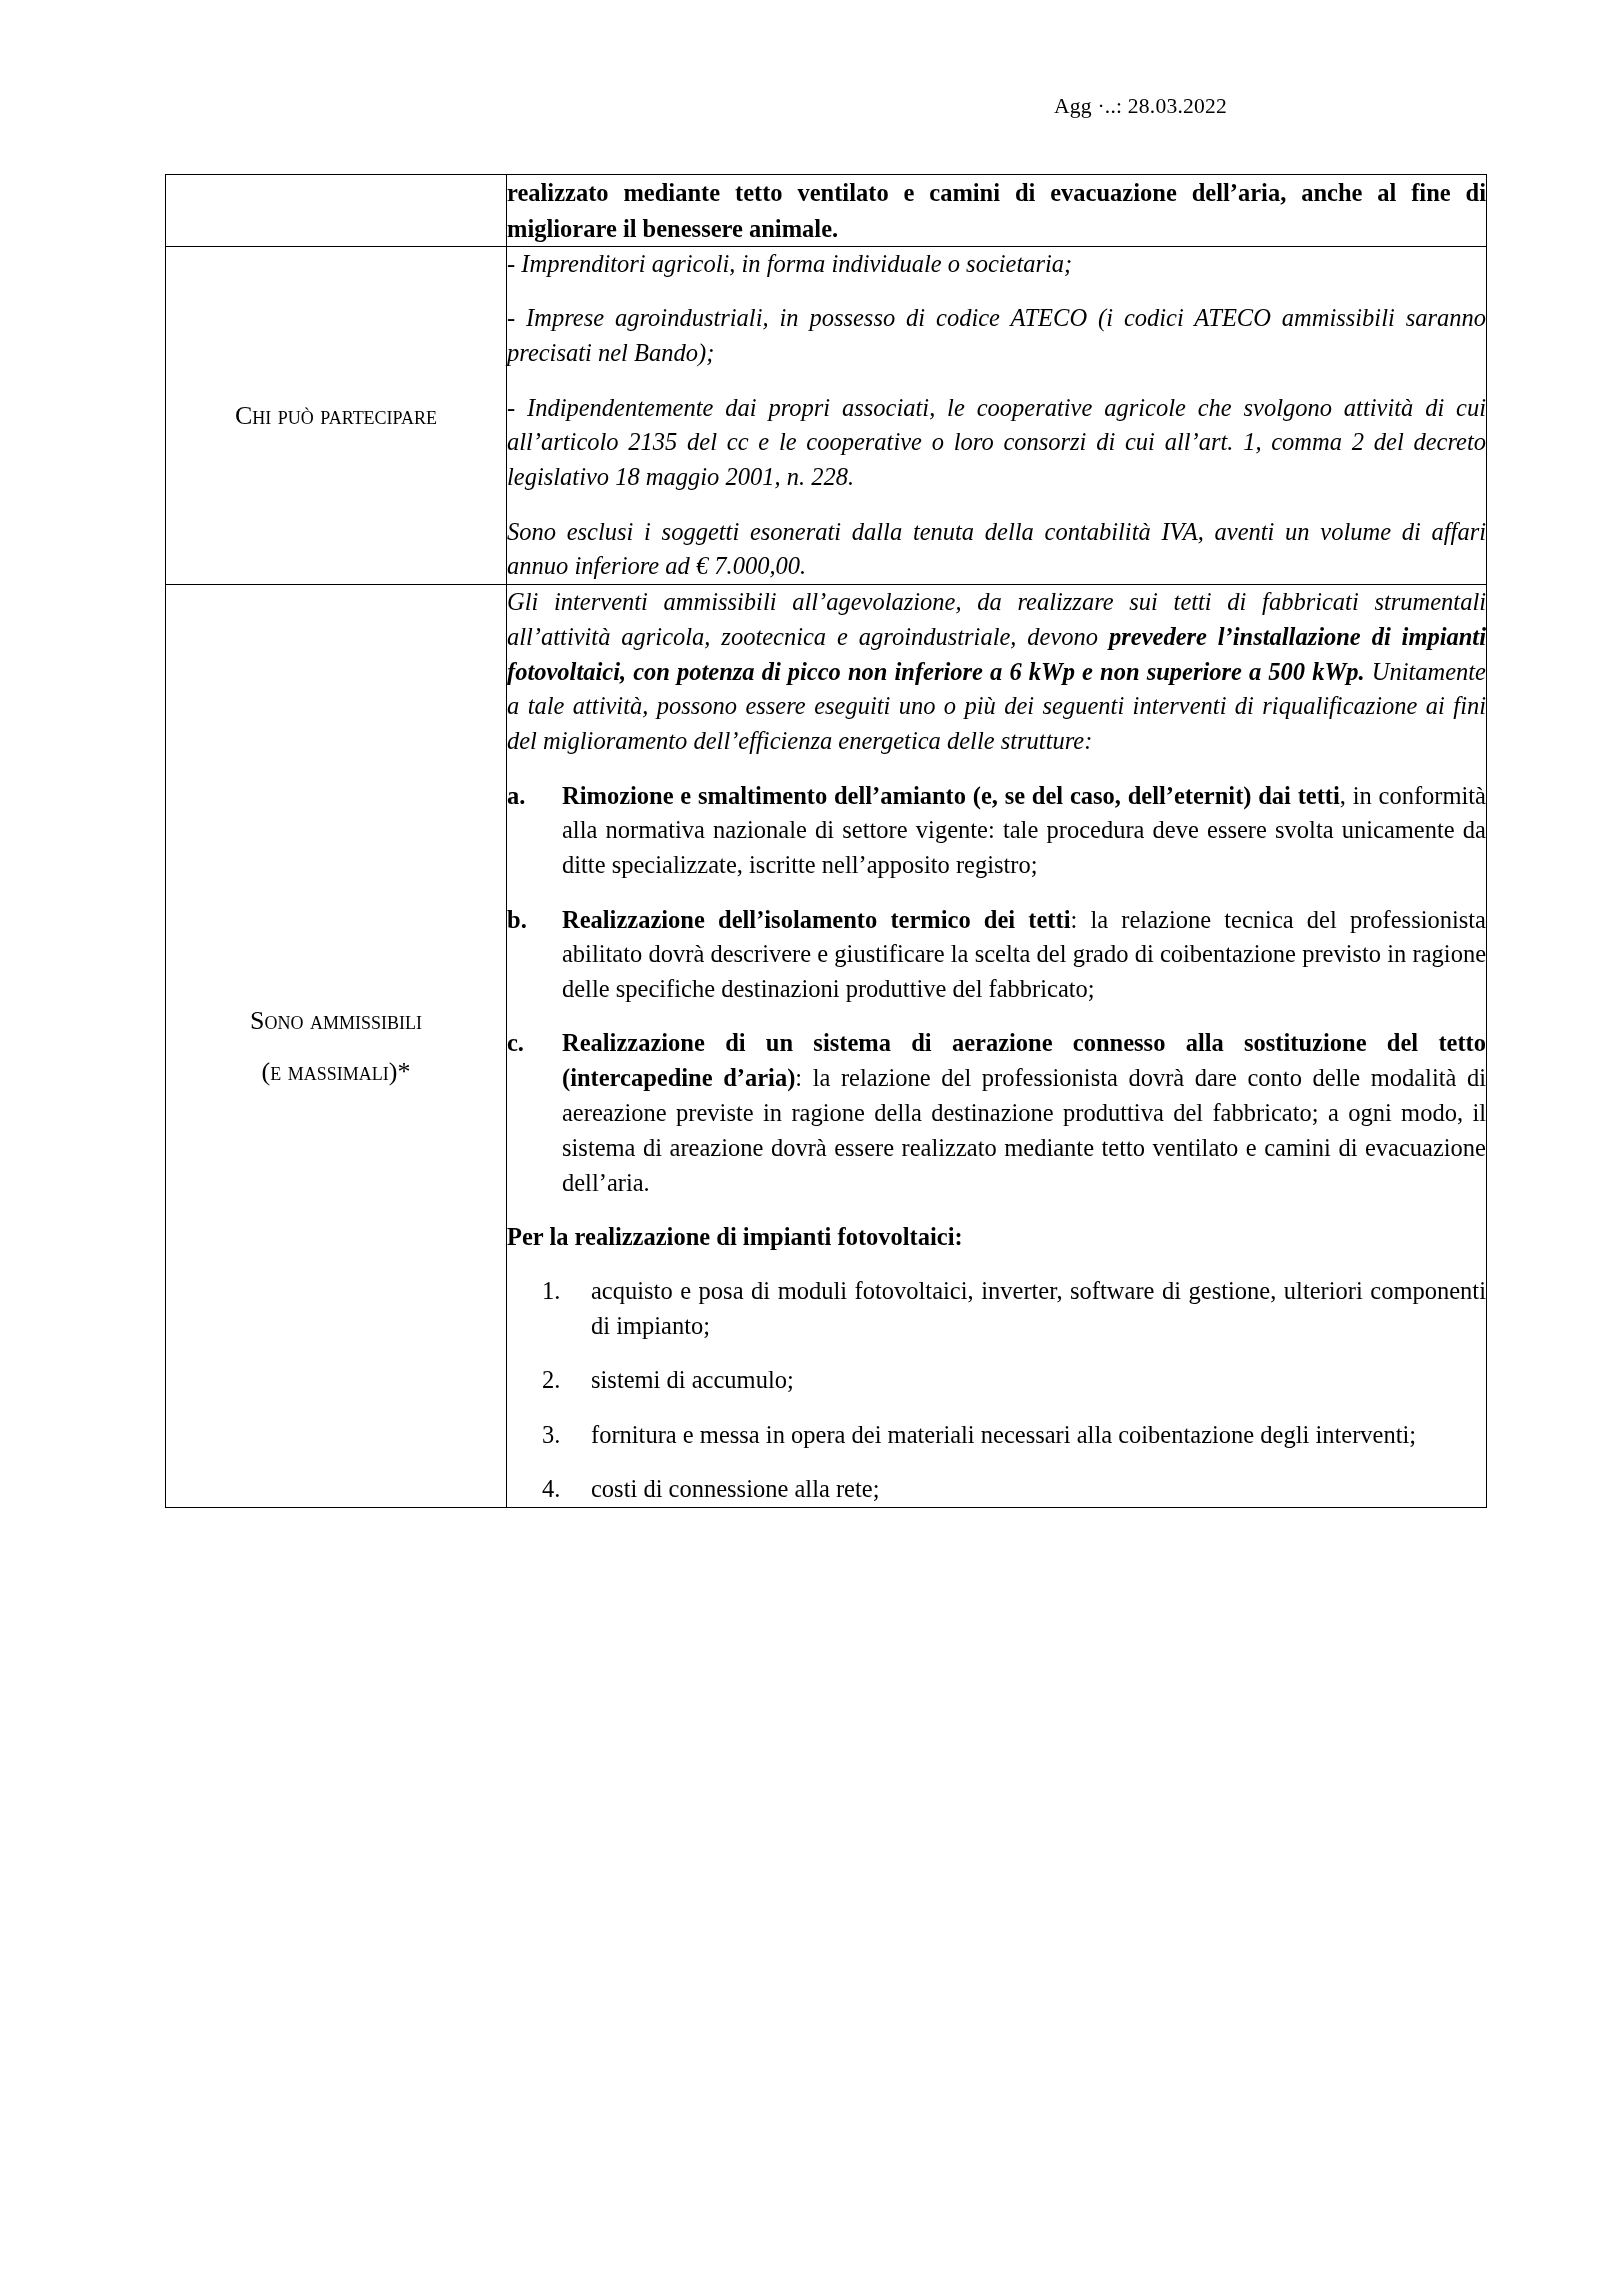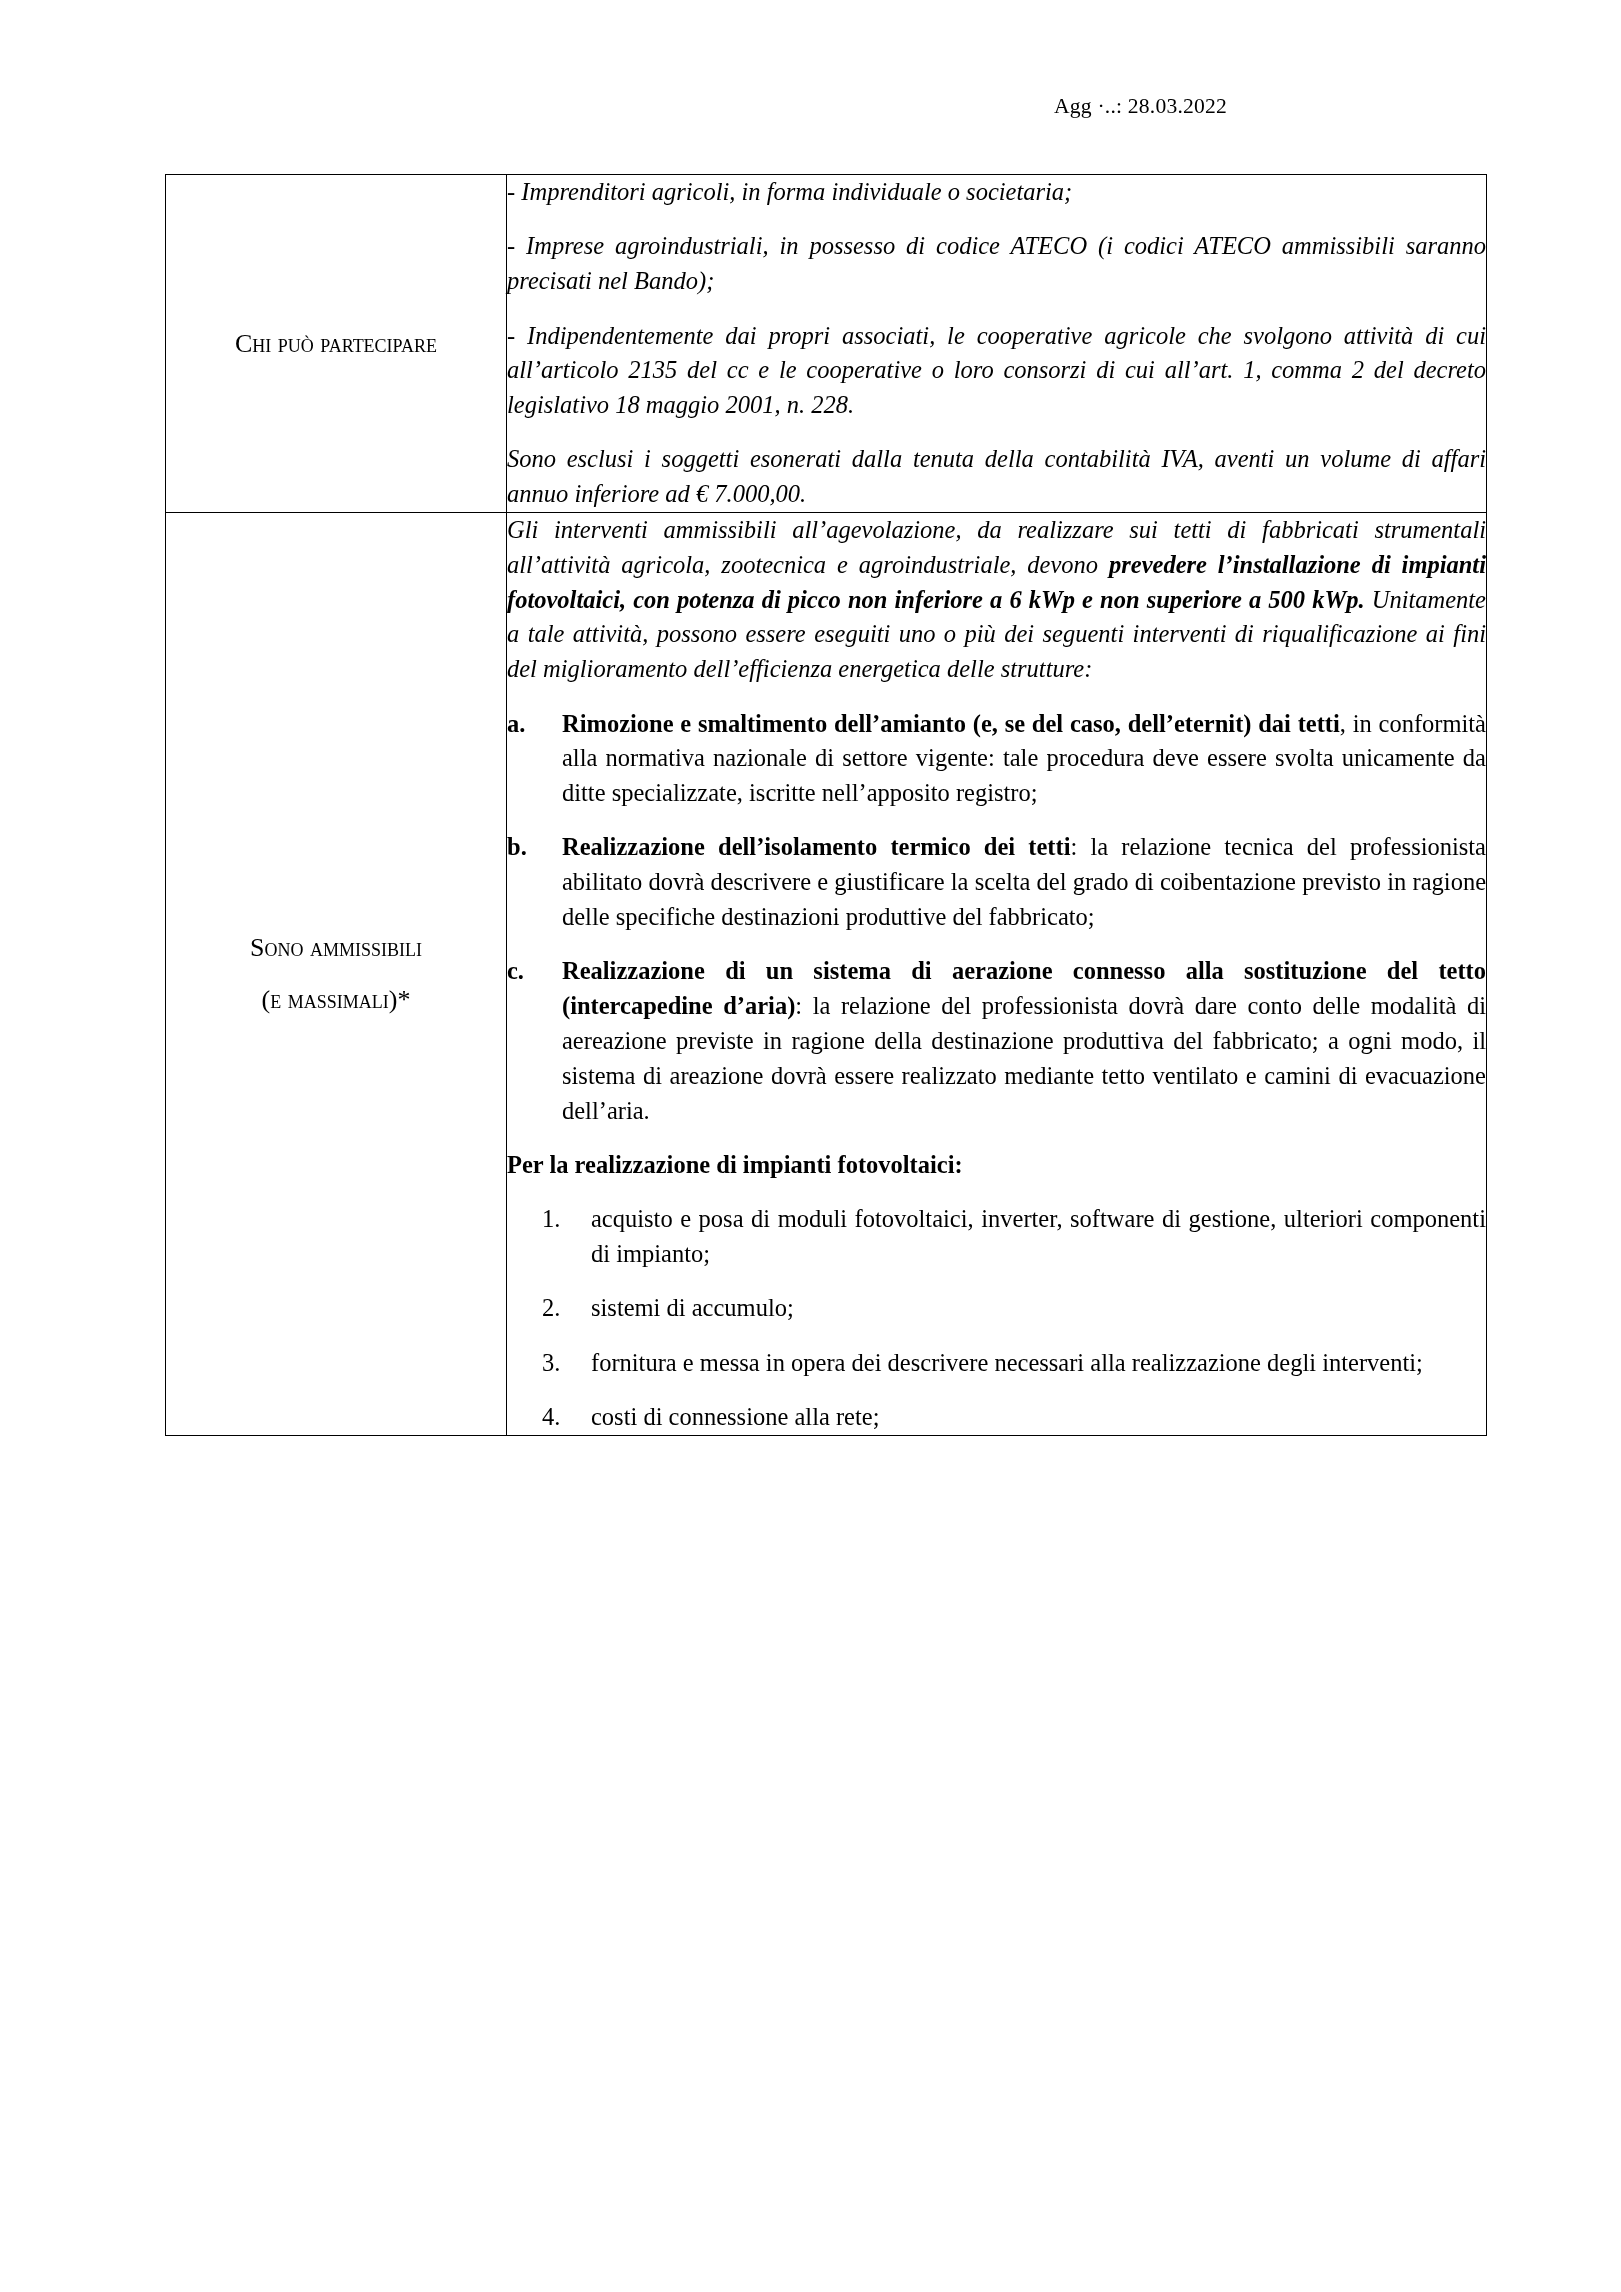--- a/index.html
+++ b/index.html
@@ -120,20 +120,26 @@
 <div class="page">
 
   <div class="header-line">Agg ·..: 28.03.2022</div>
 
   <table class="doc-table">
     <colgroup>
       <col style="width:341px">
       <col style="width:980px">
     </colgroup>
     <tbody>
+      <tr>
+        <td class="label-cell"></td>
+        <td class="body-cell row1-body">
+          <p>realizzato mediante tetto ventilato e camini di evacuazione dell’aria, anche al fine di migliorare il benessere animale.</p>
+        </td>
+      </tr>
 
       <tr>
         <td class="label-cell">
           <div class="smallcaps">Chi può partecipare</div>
         </td>
         <td class="body-cell">
           <p class="just">- Imprenditori agricoli, in forma individuale o societaria;</p>
           <p class="just">- Imprese agroindustriali, in possesso di codice ATECO (i codici ATECO ammissibili saranno precisati nel Bando);</p>
           <p class="just">- Indipendentemente dai propri associati, le cooperative agricole che svolgono attività di cui all’articolo 2135 del cc e le cooperative o loro consorzi di cui all’art. 1, comma 2 del decreto legislativo 18 maggio 2001, n. 228.</p>
           <p class="just">Sono esclusi i soggetti esonerati dalla tenuta della contabilità IVA, aventi un volume di affari annuo inferiore ad € 7.000,00.</p>
@@ -174,21 +180,21 @@
             <li>
               <span class="mk">1.</span>
               <span>acquisto e posa di moduli fotovoltaici, inverter, software di gestione, ulteriori componenti di impianto;</span>
             </li>
             <li>
               <span class="mk">2.</span>
               <span>sistemi di accumulo;</span>
             </li>
             <li>
               <span class="mk">3.</span>
-              <span>fornitura e messa in opera dei descrivere necessari alla realizzazione degli interventi;</span>
+              <span>fornitura e messa in opera dei materiali necessari alla coibentazione degli interventi;</span>
             </li>
             <li>
               <span class="mk">4.</span>
               <span>costi di connessione alla rete;</span>
             </li>
           </ol>
 
         </td>
       </tr>
     </tbody>

